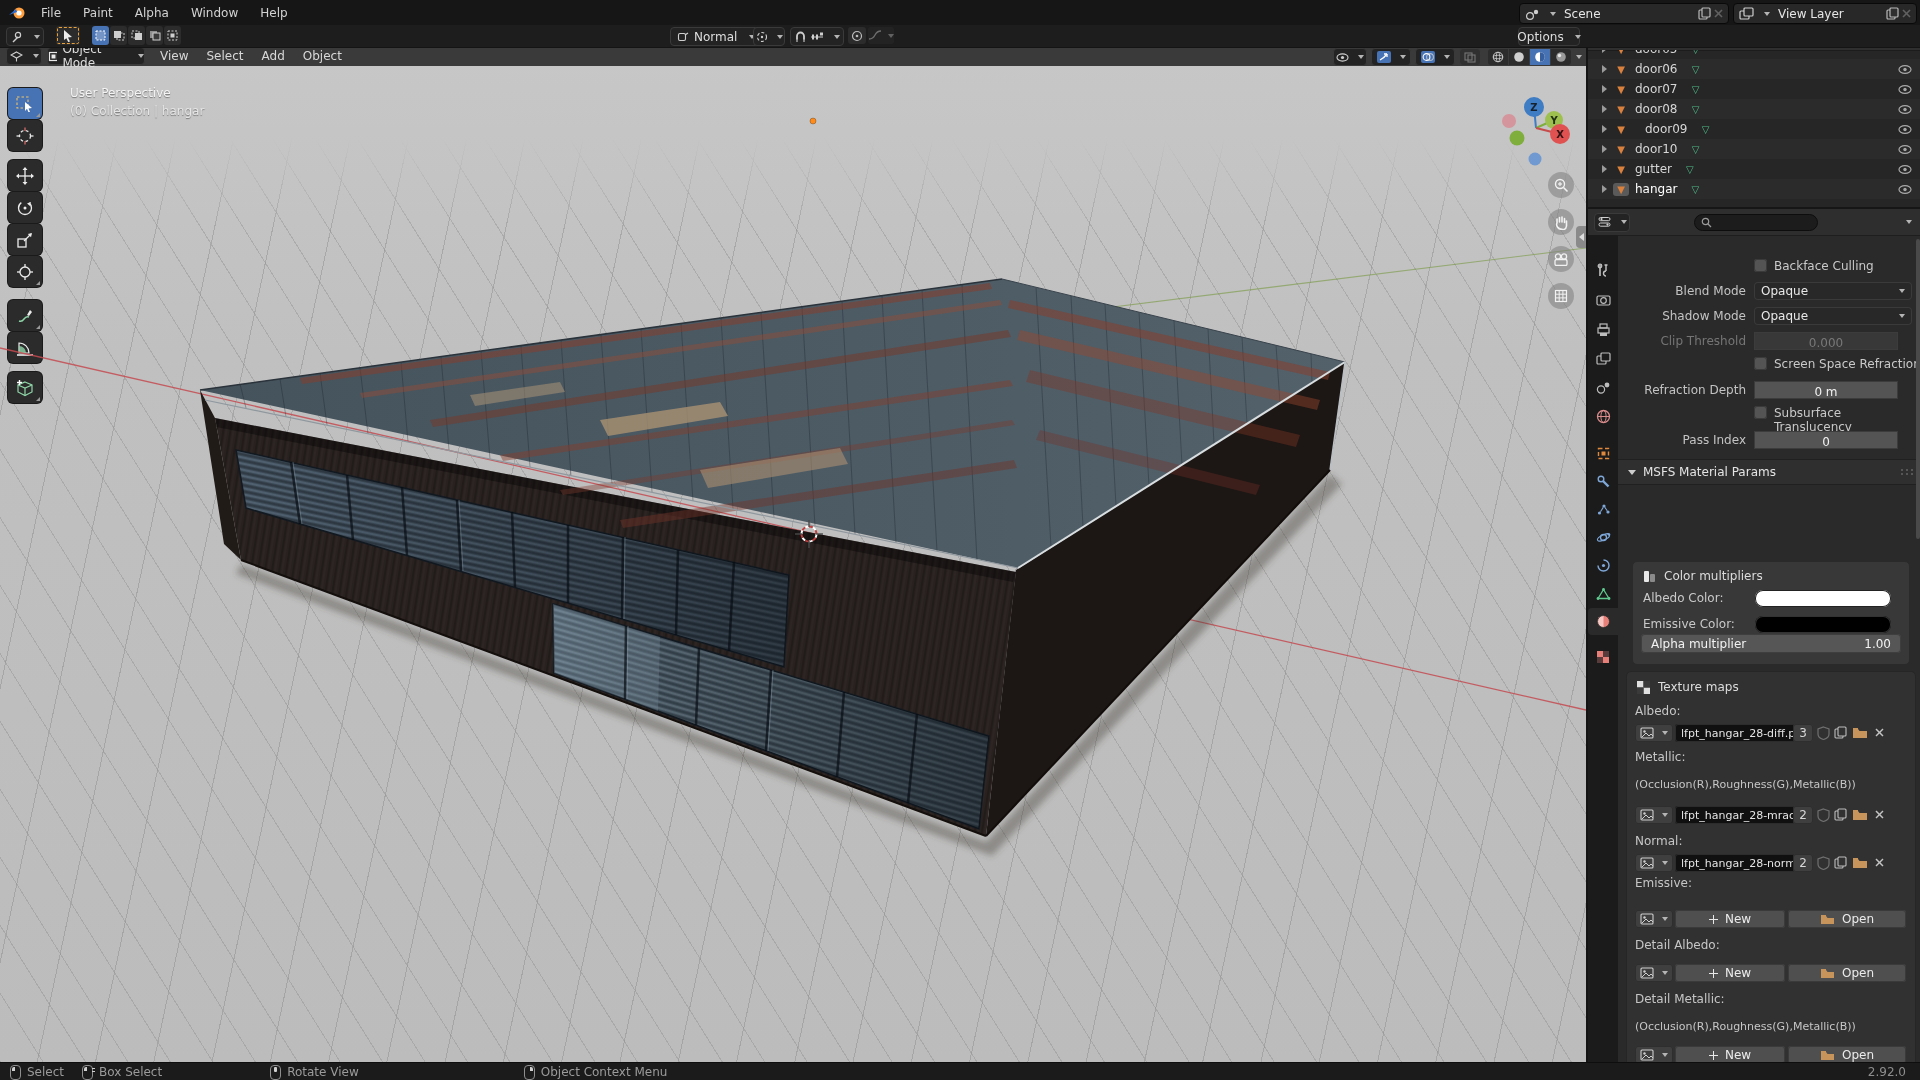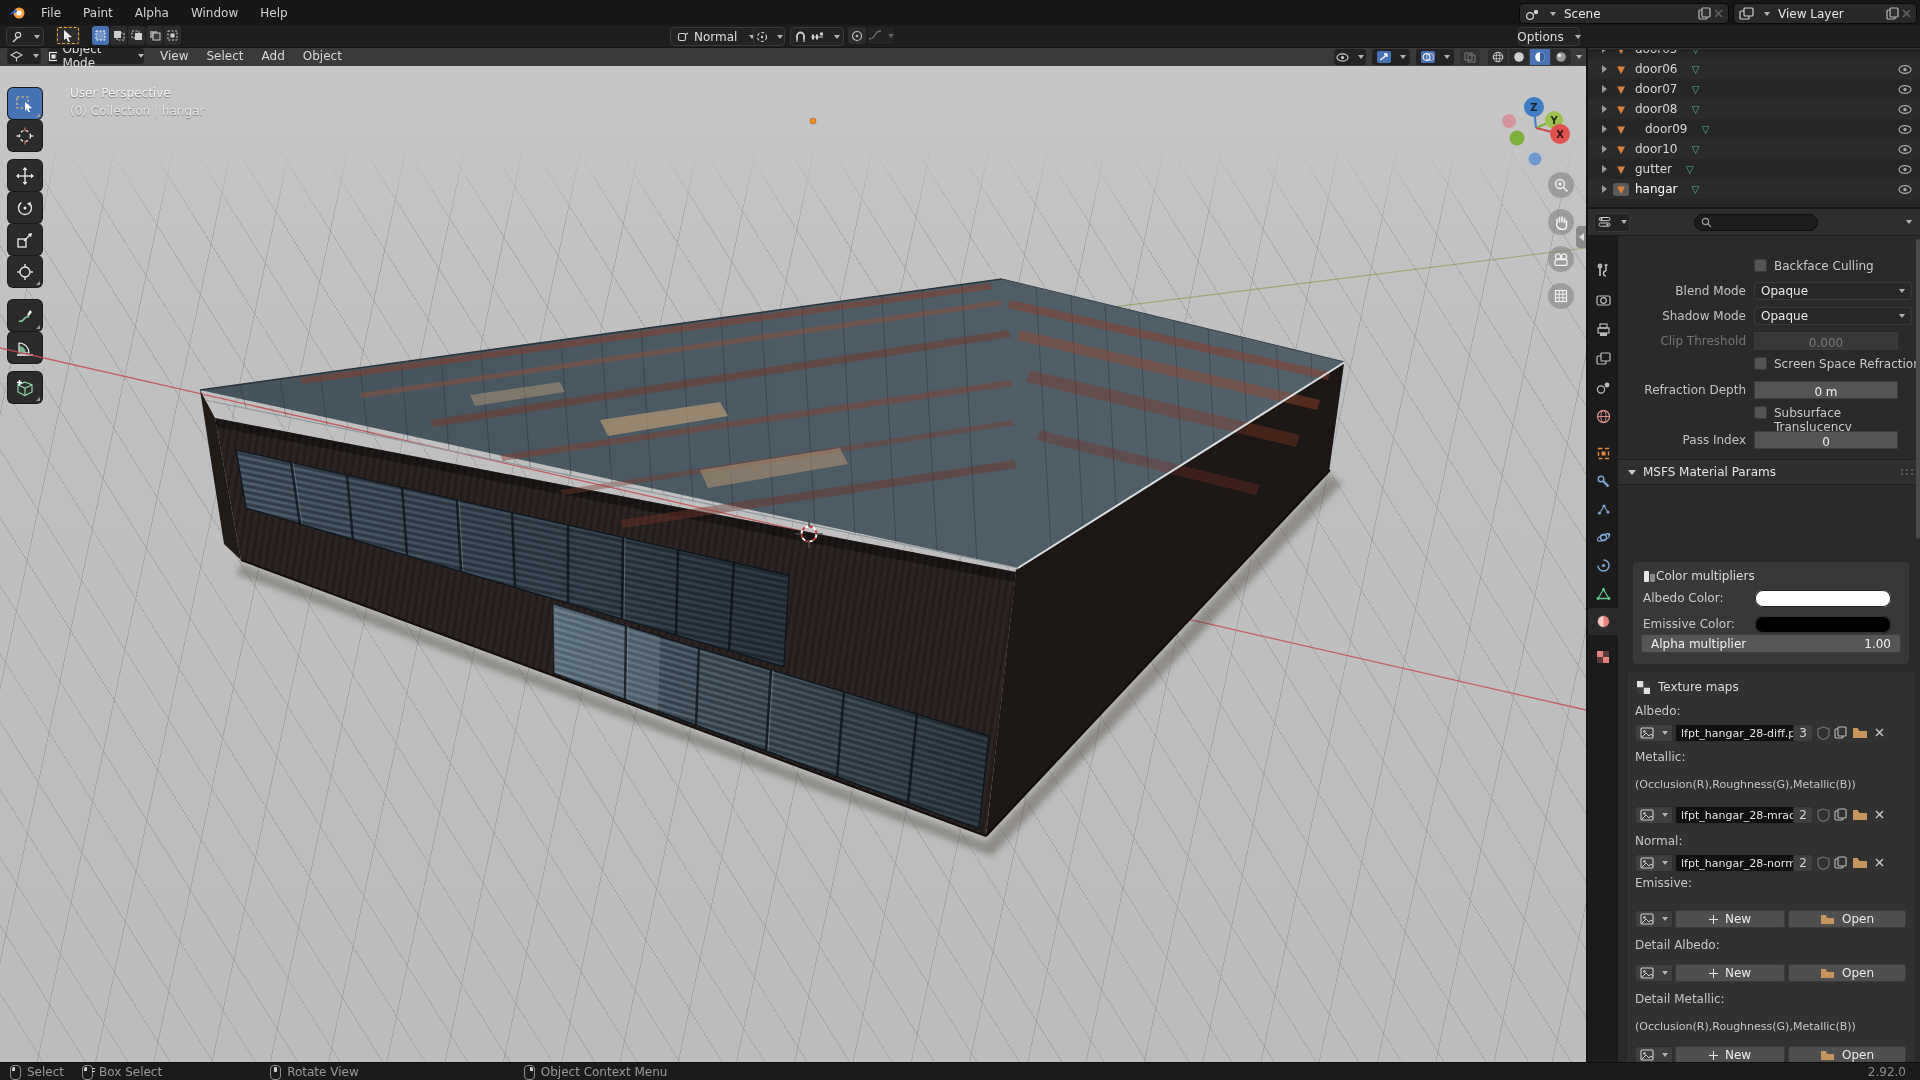--- a/index.html
+++ b/index.html
@@ -883,21 +883,21 @@
             <circle cx="7" cy="2" r="1" fill="#999"></circle>
             <circle cx="12" cy="2" r="1" fill="#999"></circle>
             <circle cx="2" cy="6" r="1" fill="#999"></circle>
             <circle cx="7" cy="6" r="1" fill="#999"></circle>
             <circle cx="12" cy="6" r="1" fill="#999"></circle>
           </svg>
       </div>
 
 
       <div class="pbox2" style="left:44px;top:352px;width:276px;height:102px">
-        <div class="row" style="margin:7px 0 0 10px;">
+        <div class="row" style="margin:7px 0 0 10px;gap:8px">
           <svg width="13" height="13">
               <rect x="1" y="1" width="5" height="11" rx="1" fill="#e8e8e8"></rect>
               <rect x="7" y="4" width="5" height="8" rx="1" fill="#8a8a8a"></rect>
             </svg>
           <span style="color:#dcdcdc">Color multipliers</span>
         </div>
         <div class="row" style="margin:8px 0 0 10px">
           <span style="color:#c9c9c9">Albedo Color:</span>
           <div style="position:absolute;left:122px;margin-top:0;width:136px;height:17px;border-radius:8px;background:#ffffff;box-shadow:inset 0 0 0 1px #222"></div>
         </div>

